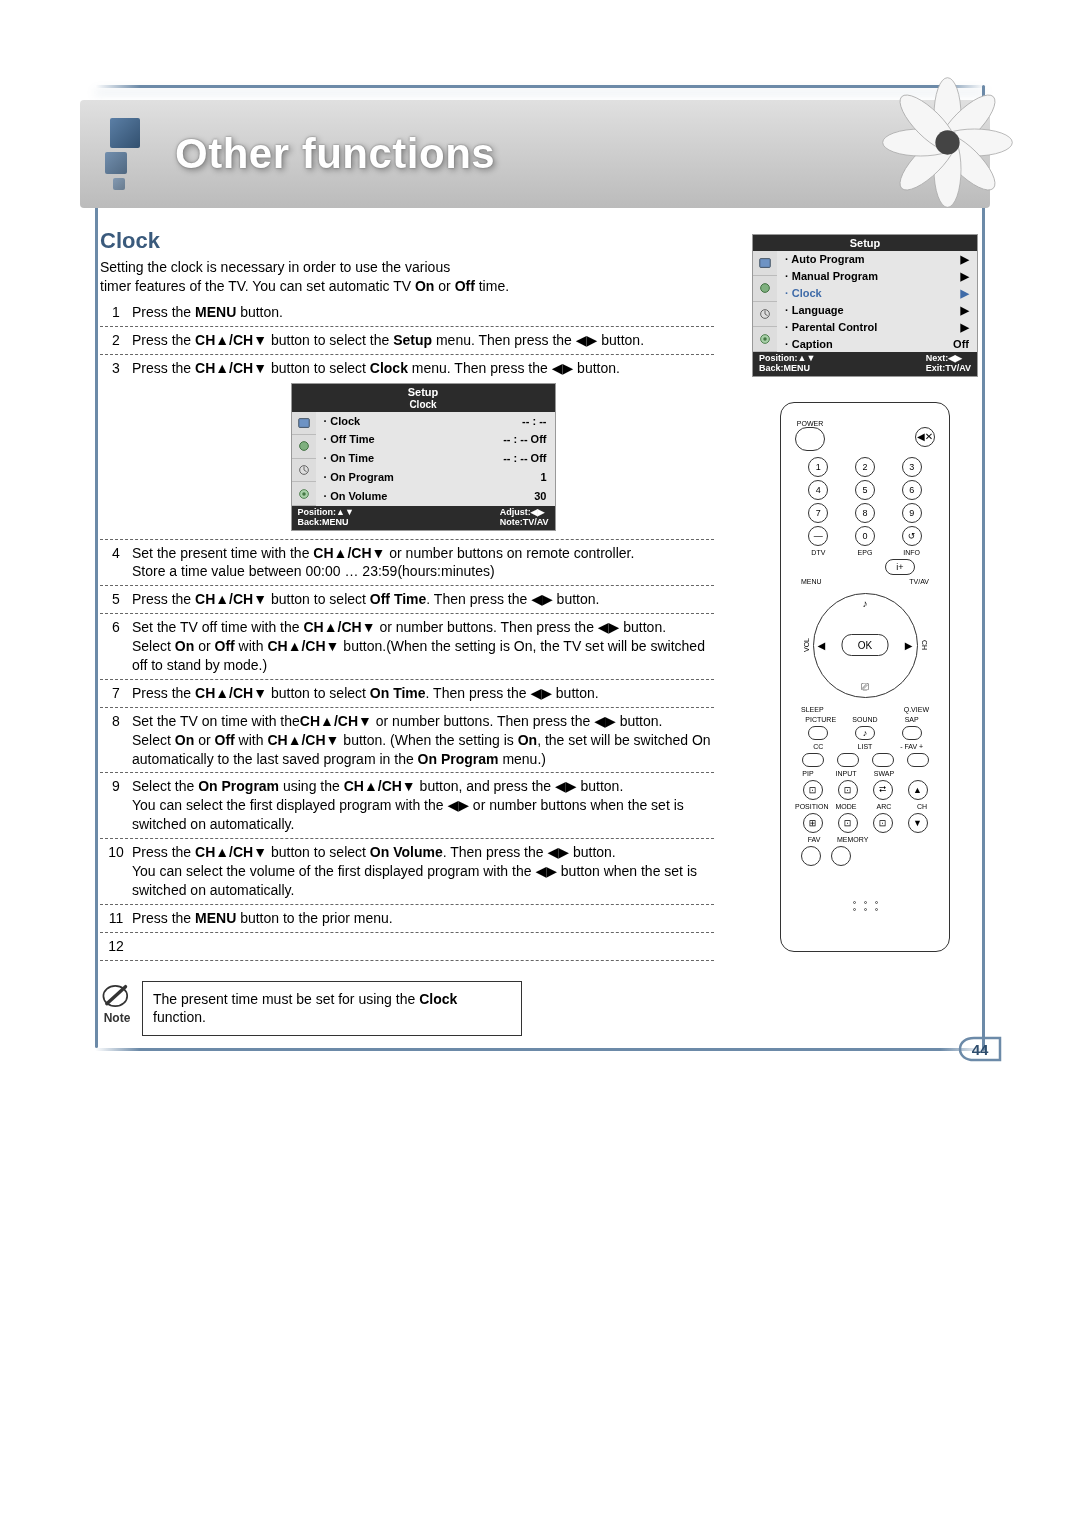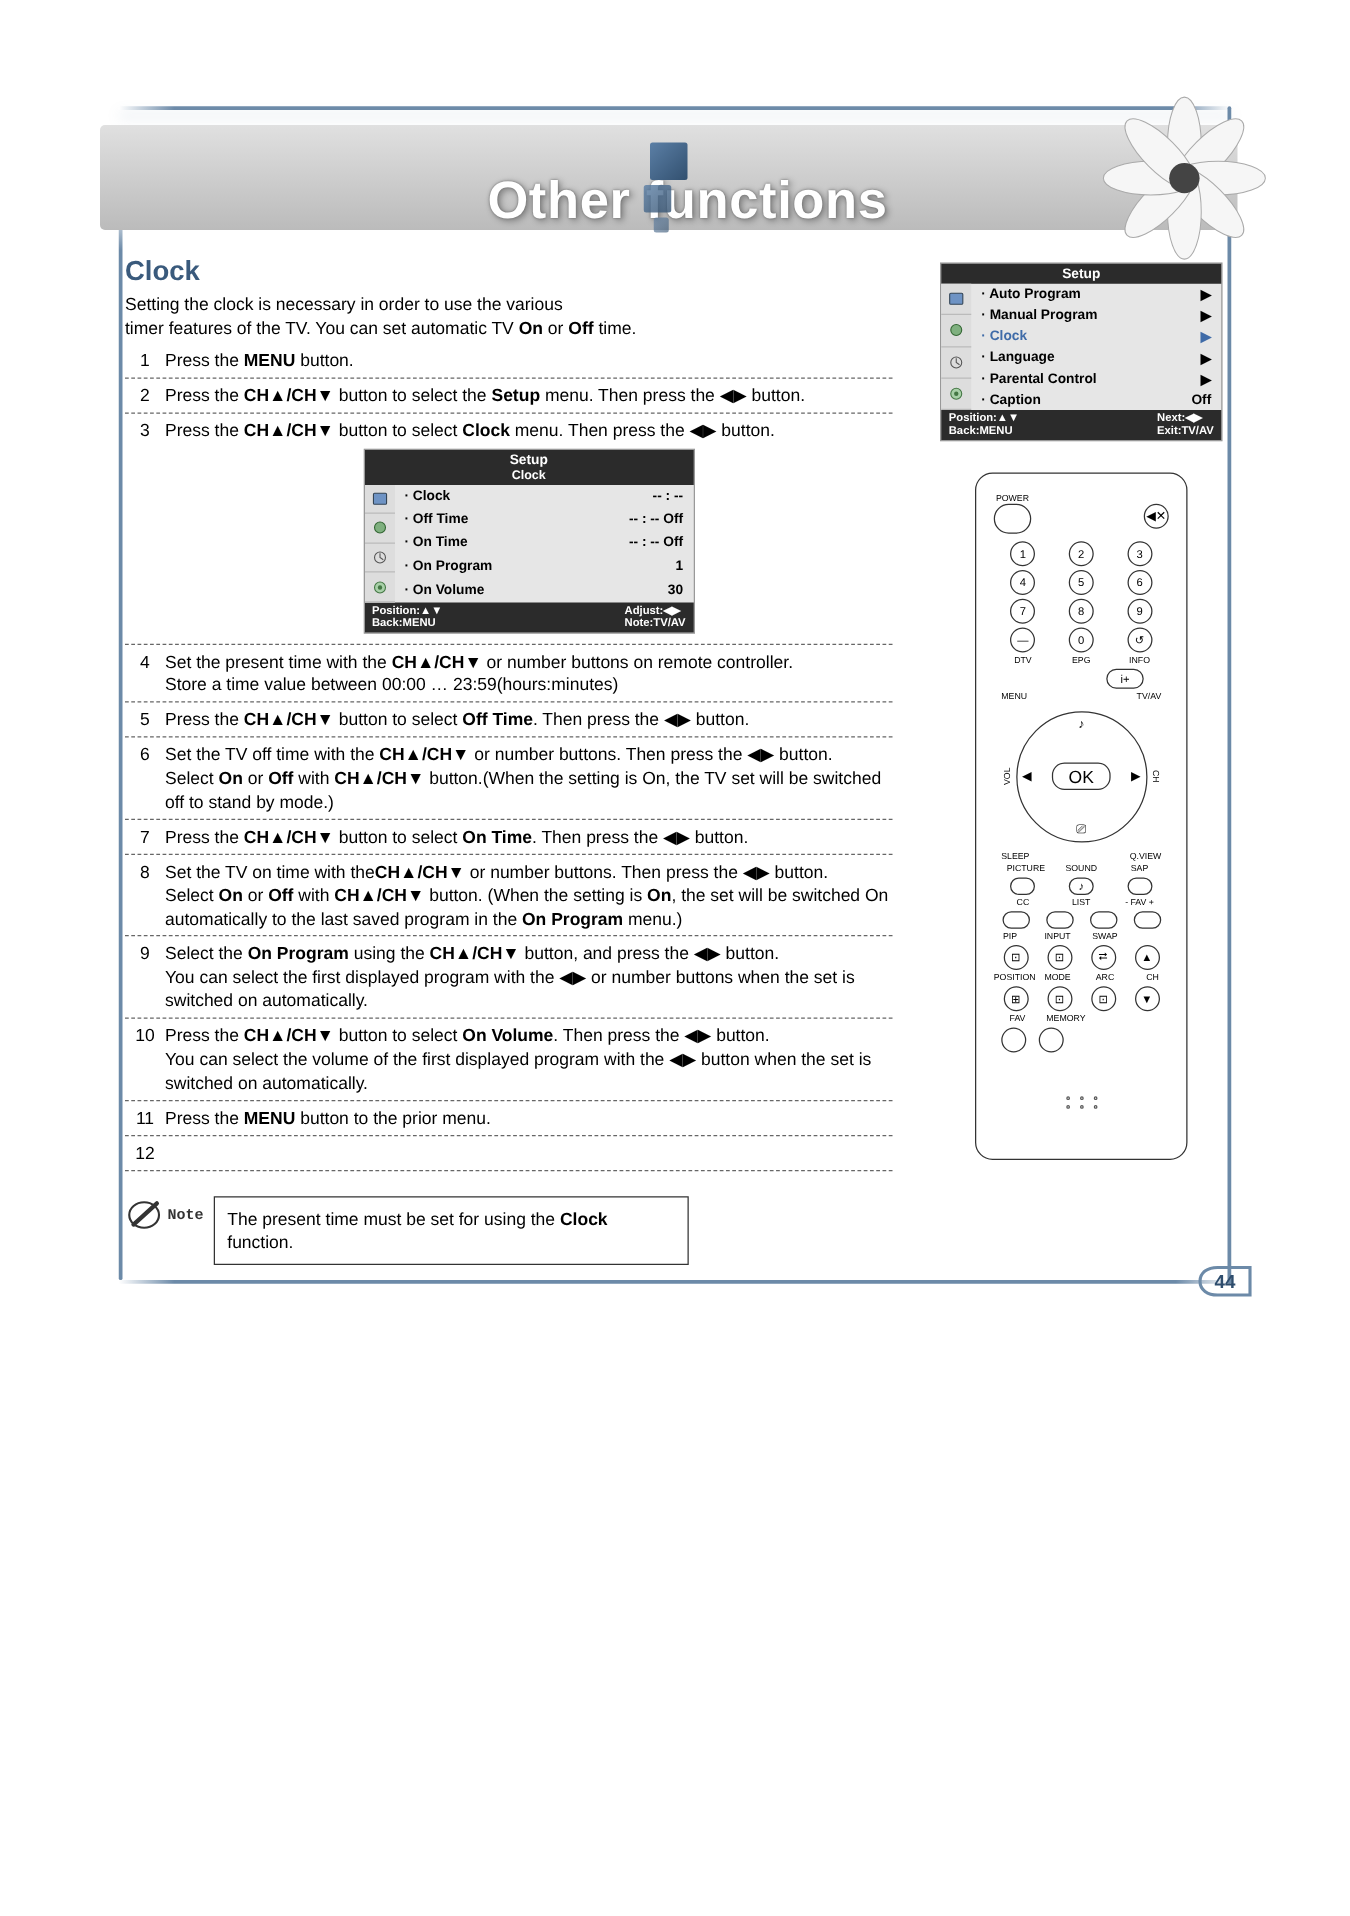--- a/index.html
+++ b/index.html
@@ -4,21 +4,21 @@
 <style>
 * { box-sizing: border-box; margin: 0; padding: 0; }
 body { font-family: Arial, Helvetica, sans-serif; font-size: 14px; color: #000; background: #fff; width: 1080px; }
 .page { position: relative; padding: 60px 70px 50px 70px; width: 1080px; }
 
 .border-top { position: absolute; top: 85px; left: 95px; right: 95px; height: 3px; background: linear-gradient(to right, transparent, #6c8aa8 5%, #6c8aa8 95%, transparent); border-radius: 2px; box-shadow: 0 6px 10px rgba(107,138,168,0.25); }
 .border-bottom { position: absolute; bottom: 35px; left: 95px; right: 95px; height: 3px; background: linear-gradient(to right, transparent, #6c8aa8 5%, #6c8aa8 95%, transparent); border-radius: 2px; }
 .border-right { position: absolute; top: 85px; bottom: 35px; right: 95px; width: 3px; background: #6c8aa8; border-radius: 2px; }
 .border-left { position: absolute; top: 88px; bottom: 38px; left: 95px; width: 3px; background: linear-gradient(to bottom, transparent 0%, transparent 8%, #6c8aa8 12%, #6c8aa8 100%); border-radius: 2px; }
 
-.header-strip { position: relative; margin-left: 10px; margin-right: 20px; margin-top: 40px; height: 84px; background: linear-gradient(to bottom, #e0e0e0, #bbb); border-radius: 4px; overflow: visible; display: flex; align-items: center; padding-left: 25px; flex-direction: column; }
+.header-strip { position: relative; margin-left: 10px; margin-right: 20px; margin-top: 40px; height: 108px; background: linear-gradient(to bottom, #e0e0e0, #bbb); border-radius: 4px; overflow: visible; display: flex; align-items: center; padding-left: 25px; }
 .header-cubes { width: 65px; height: 100px; position: relative; }
 .cube { position: absolute; background: linear-gradient(135deg, #5b7fa6, #32506f); border-radius: 2px; }
 .c1 { width: 30px; height: 30px; top: 14px; left: 5px; }
 .c2 { width: 22px; height: 22px; top: 48px; left: 0; opacity: .8; }
 .c3 { width: 12px; height: 12px; top: 74px; left: 8px; opacity: .62; }
 .header-title { font-size: 42px; font-weight: 700; color: #fff; text-shadow: 0 0 2px #666, 2px 2px 6px rgba(0,0,0,0.4); letter-spacing: 0.5px; margin-left: 5px; }
 .flower { position: absolute; top: -25px; right: -25px; width: 135px; height: 135px; }
 .flower-petal { fill: #f6f6f6; stroke: #aaa; stroke-width: 0.6; }
 .flower-center { fill: #444; }
 
@@ -57,41 +57,41 @@
 .remote { width: 170px; margin: 25px auto 0 auto; background: #fff; border: 1px solid #333; border-radius: 14px; padding: 14px 14px 40px 14px; position: relative; }
 .rlabel { font-size: 7px; text-align: center; }
 .rbtn { border: 1px solid #333; border-radius: 50%; display: inline-flex; align-items: center; justify-content: center; font-size: 9px; background: #fff; }
 .row { display: flex; justify-content: space-around; align-items: center; margin: 3px 0; }
 .rbtn.big { width: 30px; height: 24px; border-radius: 12px; }
 .rbtn.num { width: 20px; height: 20px; }
 .rbtn.tiny { width: 20px; height: 14px; border-radius: 8px; }
 .rbtn.round { width: 20px; height: 20px; }
 .dpad-wrap { position: relative; width: 105px; height: 105px; margin: 8px auto; }
 .dpad { position: absolute; inset: 0; border: 1px solid #333; border-radius: 50%; }
-.dpad .ok { position: absolute; top: 50%; left: 50%; width: 47px; height: 22px; border: 1px solid #333; border-radius: 10px; transform: translate(-50%,-50%); display: flex; align-items: center; justify-content: center; font-size: 14px; }
+.dpad .ok { position: absolute; top: 50%; left: 50%; width: 47px; height: 22px; border: 1px solid #333; border-radius: 10px; transform: translate(-50%,-50%); display: flex; align-items: center; justify-content: center; font-size: 10px; }
 .dpad-arrow { position: absolute; font-size: 10px; }
 .d-up { top: 4px; left: 50%; transform: translateX(-50%); }
 .d-dn { bottom: 4px; left: 50%; transform: translateX(-50%); }
 .d-lf { left: 4px; top: 50%; transform: translateY(-50%); }
 .d-rt { right: 4px; top: 50%; transform: translateY(-50%); }
 .side-label { position: absolute; font-size: 7px; writing-mode: vertical-rl; }
 .side-l { left: -10px; top: 50%; transform: translateY(-50%) rotate(180deg); }
 .side-r { right: -10px; top: 50%; transform: translateY(-50%); }
 .row-labels { display: flex; justify-content: space-around; font-size: 7px; margin-top: 2px; }
 .row-labels > span { width: 26px; text-align: center; }
 .color-row { display: flex; justify-content: space-around; margin: 3px 0; }
 .colbtn { width: 22px; height: 14px; border-radius: 7px; border: 1px solid #333; }
 .dots { display: flex; flex-direction: column; align-items: center; gap: 4px; margin-top: 35px; }
 .dotrow { display: flex; gap: 8px; }
 .dot { width: 3px; height: 3px; border: 1px solid #555; border-radius: 50%; }
 .mute-ic { font-size: 10px; }
 
 
 .note { display: flex; align-items: flex-start; margin-top: 20px; }
-.note-label { display: flex; flex-direction: row; align-items: center; margin-right: 8px; font-family: Liberation Mono, monospace; }
+.note-label { display: flex; flex-direction: column; align-items: center; margin-right: 8px; }
 .note-label svg { width: 34px; height: 30px; }
 .note-label span { font-size: 12px; font-weight: 700; color: #333; }
 .note-box { flex: 0 1 380px; border: 1px solid #333; padding: 8px 10px; line-height: 1.35; }
 
 .page-num-wrap { position: absolute; right: 78px; bottom: 24px; width: 44px; height: 26px; }
 .page-num-wrap svg { width: 44px; height: 26px; }
 .page-num { position: absolute; inset: 0; display: flex; align-items: center; justify-content: center; font-weight: 700; font-size: 15px; color: #2e4d6d; }
 </style>
 </head>
 <body>

